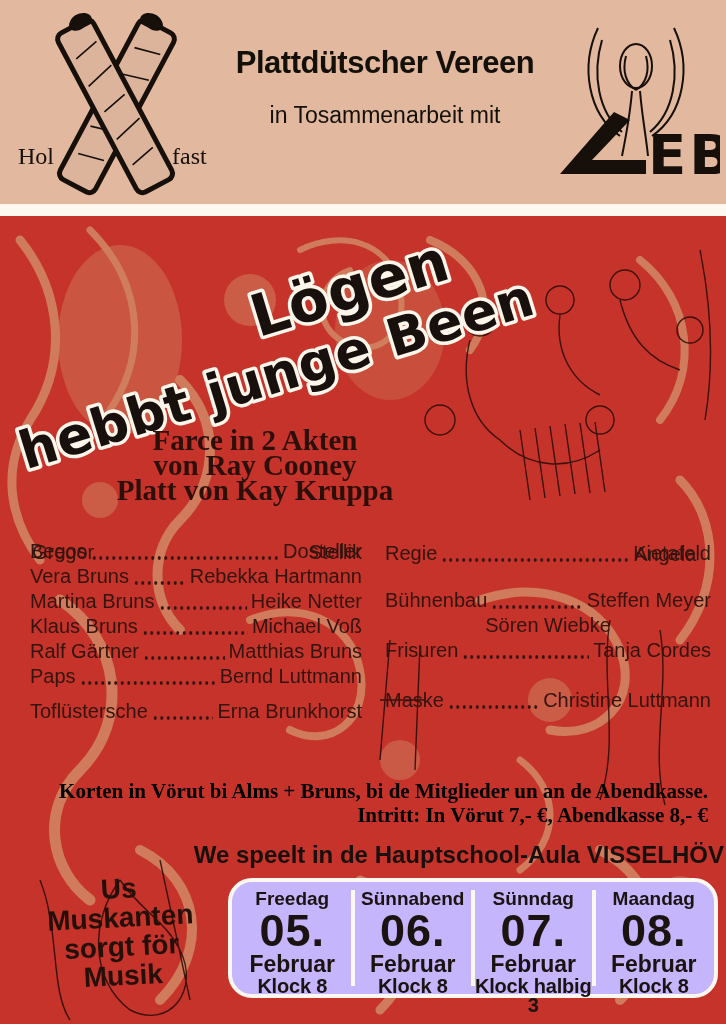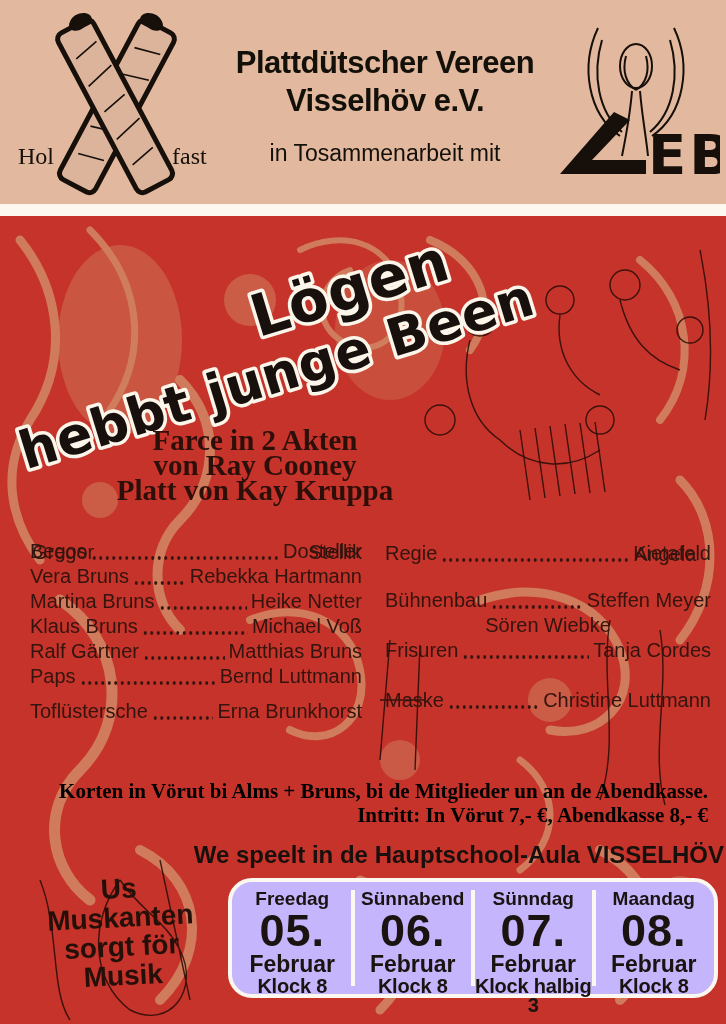--- a/index.html
+++ b/index.html
@@ -129,21 +129,20 @@
       <rect x="86" y="4" width="40" height="180" rx="7" fill="#dcb49c" stroke="#17100a" stroke-width="5"></rect>
       <path d="M94,34 l26,-6 M92,64 l30,-8 M94,94 l26,-6 M92,124 l30,-8 M94,154 l26,-6" stroke="#17100a" stroke-width="1.6" fill="none"></path>
       <path d="M124,10 C134,0 116,-10 106,-2 C98,4 106,12 115,10 Z" fill="#17100a"></path>
     </g>
     <text x="8" y="152">Hol</text>
     <text x="162" y="152">fast</text>
   </svg>
 
   <div class="clubblock">
     <div class="clubline">Plattdütscher Vereen</div>
-    <div class="clubline">Visselhöv e.V.</div>
     <div class="coop">in Tosammenarbeit mit</div>
   </div>
 
   <svg class="leb" width="168" height="172" viewBox="0 0 168 172" style="z-index:6">
     <path class="ln" d="M68,122 C36,100 28,52 46,14"></path>
     <path class="ln" d="M70,118 C46,98 40,60 50,26"></path>
     <path class="ln" d="M100,122 C132,100 140,52 122,14"></path>
     <path class="ln" d="M98,118 C122,98 128,60 118,26"></path>
     <ellipse class="ln" cx="84" cy="52" rx="16" ry="22" stroke-width="1.5"></ellipse>
     <path class="ln" stroke-width="1.5" d="M74,42 C70,57 74,70 84,76 M94,42 C98,57 94,70 84,76"></path>

